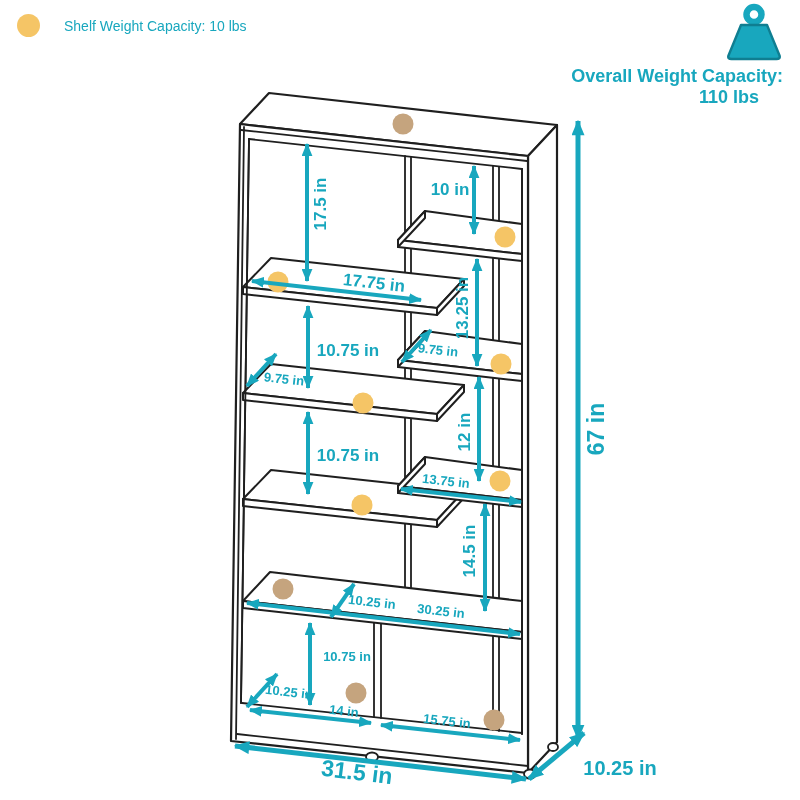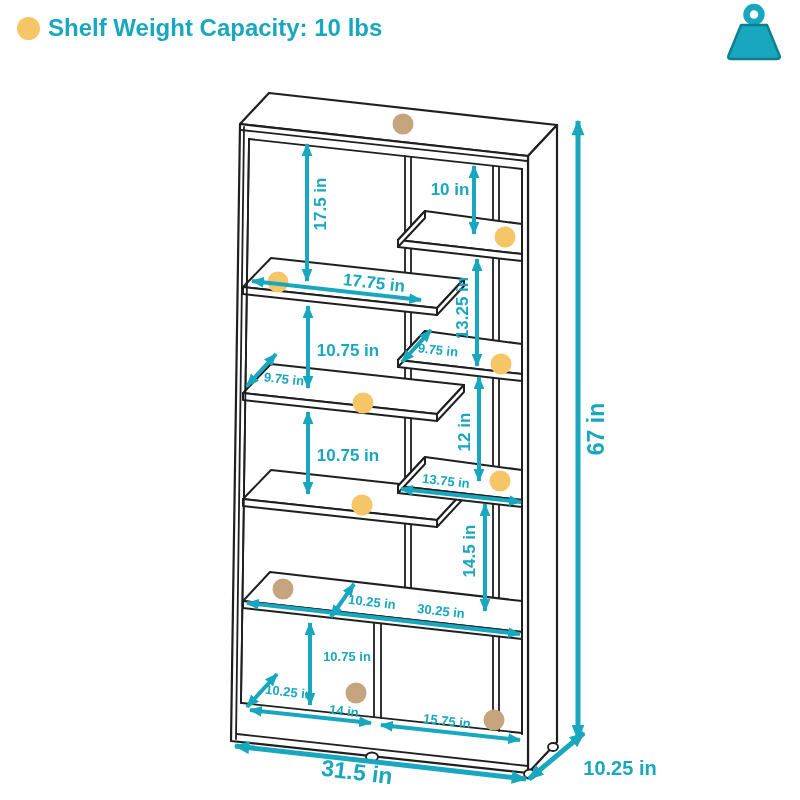--- a/index.html
+++ b/index.html
@@ -3,21 +3,21 @@
 <meta charset="utf-8">
 <style>
   html,body{margin:0;padding:0;background:#ffffff;}
   body{width:800px;height:800px;overflow:hidden;font-family:"Liberation Sans",sans-serif;}
   .canvas{position:relative;width:800px;height:800px;background:#fff;}
   #scene{position:absolute;left:0;top:0;}
   
   .legend{position:absolute;top:14px;left:17px;z-index:5;}
   .legend-row{display:flex;align-items:center;margin-bottom:13px;}
   .swatch-dot{width:23px;height:23px;border-radius:50%;flex:0 0 auto;}
-  .legend-label{margin-left:8px;font-weight:bold;font-size:24px;white-space:nowrap;}
+  .legend-label{margin-left:24px;font-weight:normal;font-size:14px;white-space:nowrap;}
   
   .overall{position:absolute;top:66px;left:470px;width:313px;text-align:right;z-index:5;}
   .overall-title{font-weight:bold;font-size:18px;line-height:21px;white-space:nowrap;}
   .overall-value{font-weight:bold;font-size:18px;line-height:21px;padding-right:24px;}
   .weight-icon-wrap{position:absolute;top:3px;left:722px;width:62px;height:58px;z-index:5;}
   svg text{font-family:"Liberation Sans",sans-serif;}
 </style>
 </head>
 <body>
 
@@ -28,20 +28,24 @@
       <span class="swatch-dot" style="background: rgb(245, 197, 102);"></span>
       <span class="legend-label teal-text" style="color: rgb(24, 167, 190);">Shelf Weight Capacity: 10 lbs</span>
     </div>
   </div>
 
   <div class="weight-icon-wrap">
     <svg width="62" height="58" viewBox="0 0 62 58">
       <circle class="icon-ring" cx="32" cy="11.5" r="7.5" fill="none" stroke-width="6.5" stroke="#18A7BE"></circle>
       <path class="icon-body" d="M19,22 L45,22 L57.5,52.5 Q58.7,56 54.5,56 L9.5,56 Q5.3,56 6.5,52.5 Z" stroke-width="2.4" stroke-linejoin="round" fill="#18A7BE" stroke="#0F7E91"></path>
     </svg>
+  </div>
+  <div class="overall">
+    <div class="overall-title teal-text" style="color: rgb(24, 167, 190);">Overall Weight Capacity:</div>
+    <div class="overall-value teal-text" style="color: rgb(24, 167, 190);">110 lbs</div>
   </div>
 
   <svg id="scene" width="800" height="800" viewBox="0 0 800 800">
     <defs>
       <marker id="ah" viewBox="0 0 12 10" refX="11" refY="5" markerWidth="13" markerHeight="11" orient="auto-start-reverse" markerUnits="userSpaceOnUse">
           <path d="M0,0 L12,5 L0,10 Z" fill="#18A7BE"></path>
         </marker>
       <marker id="ahb" viewBox="0 0 12 10" refX="11" refY="5" markerWidth="16" markerHeight="13" orient="auto-start-reverse" markerUnits="userSpaceOnUse">
           <path d="M0,0 L12,5 L0,10 Z" fill="#18A7BE"></path>
         </marker>

